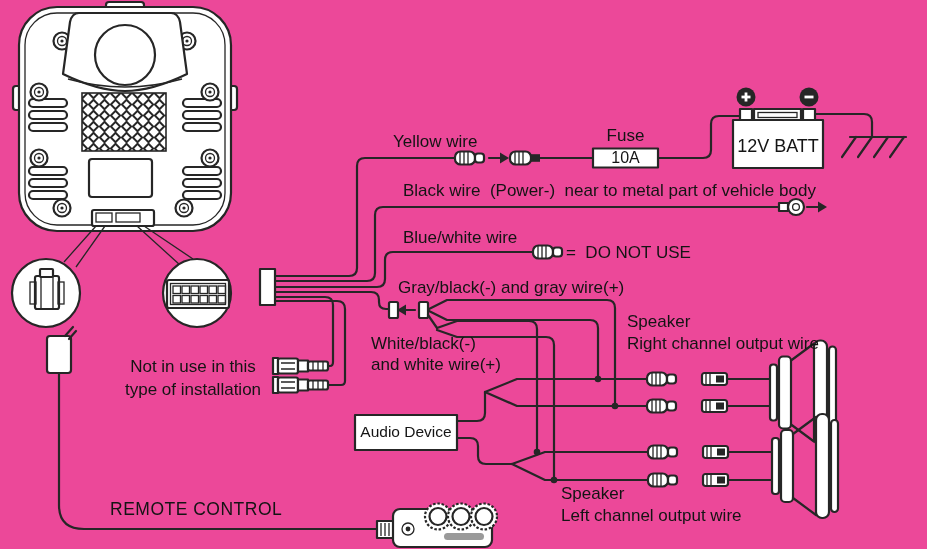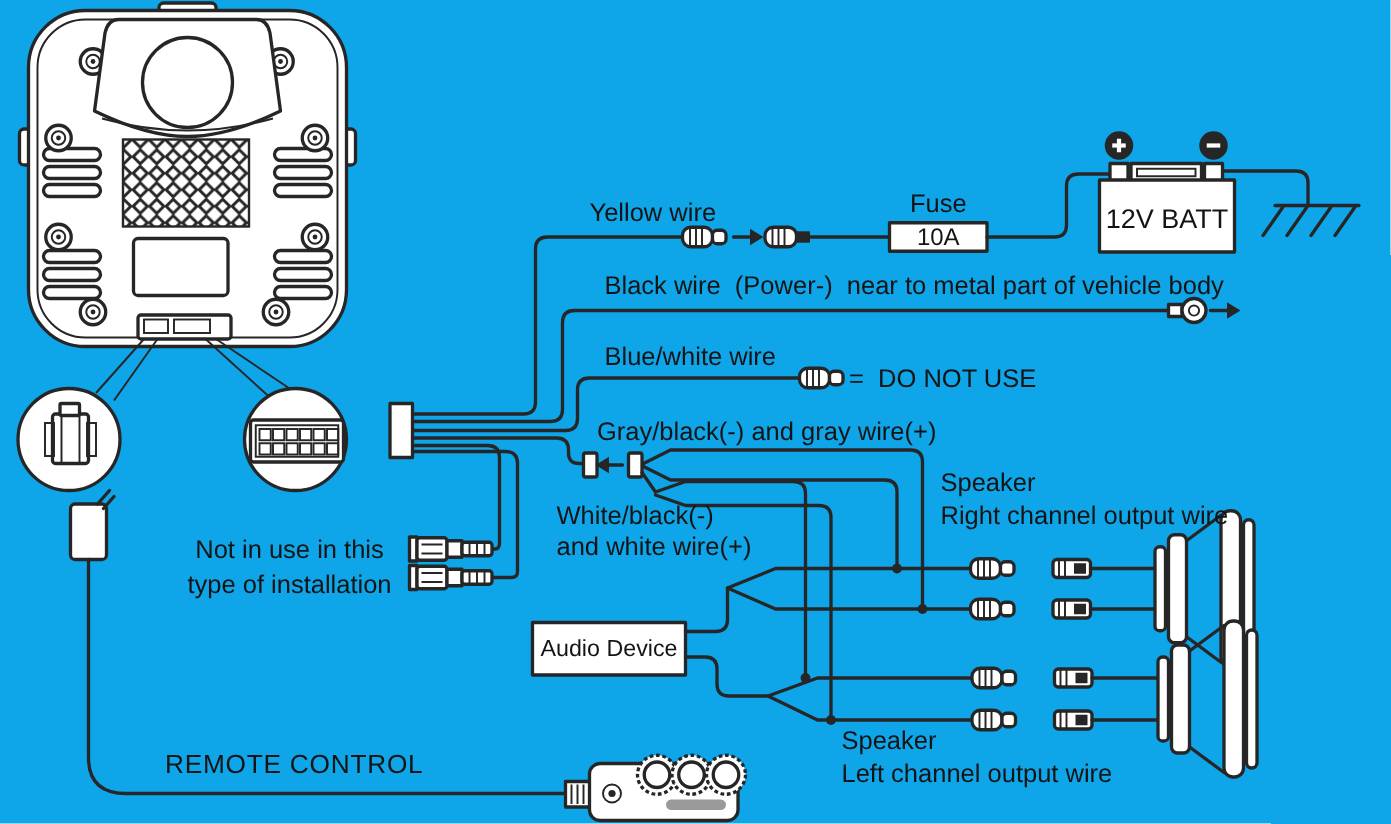--- a/index.html
+++ b/index.html
@@ -1,16 +1,16 @@
 <!DOCTYPE html>
 <html><head>
 <meta charset="utf-8">
 <style>
   html,body{margin:0;padding:0;background:#ffffff;}
-  .stage{position:relative;width:927px;height:549px;background:#0ea5e9;overflow:hidden;
+  .stage{position:relative;width:927px;height:549px;background:#ec4899;overflow:hidden;
          font-family:"Liberation Sans",sans-serif;}
   svg text{font-family:"Liberation Sans",sans-serif;fill:#141414;}
   .t17{font-size:17px;}
   .t16{font-size:16px;}
   .t18{font-size:18px;}
   .t15{font-size:15.5px;}
   .rc{font-size:17.5px;letter-spacing:.5px;}
   .mid{text-anchor:middle;}
   .pre{white-space:pre;}
   .w{fill:none;stroke:#262626;stroke-width:2.2;stroke-linecap:round;stroke-linejoin:round;}

